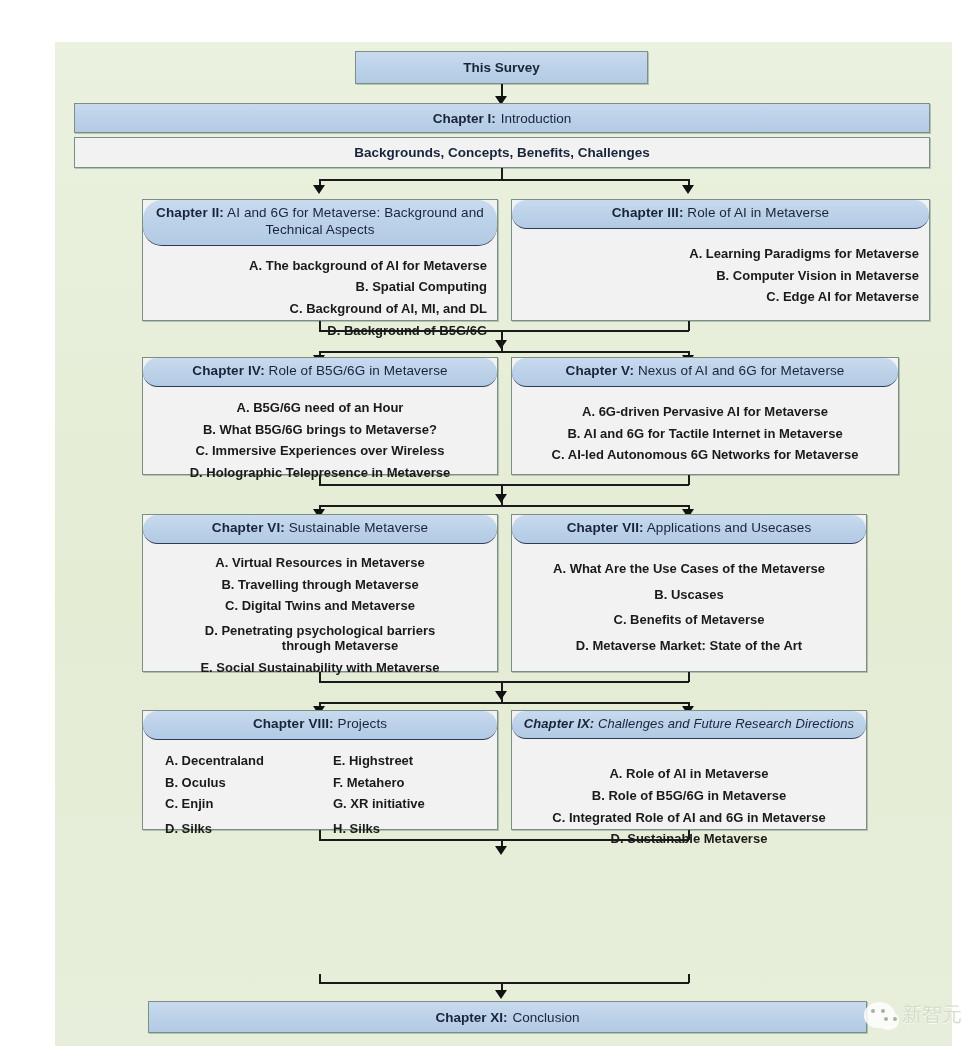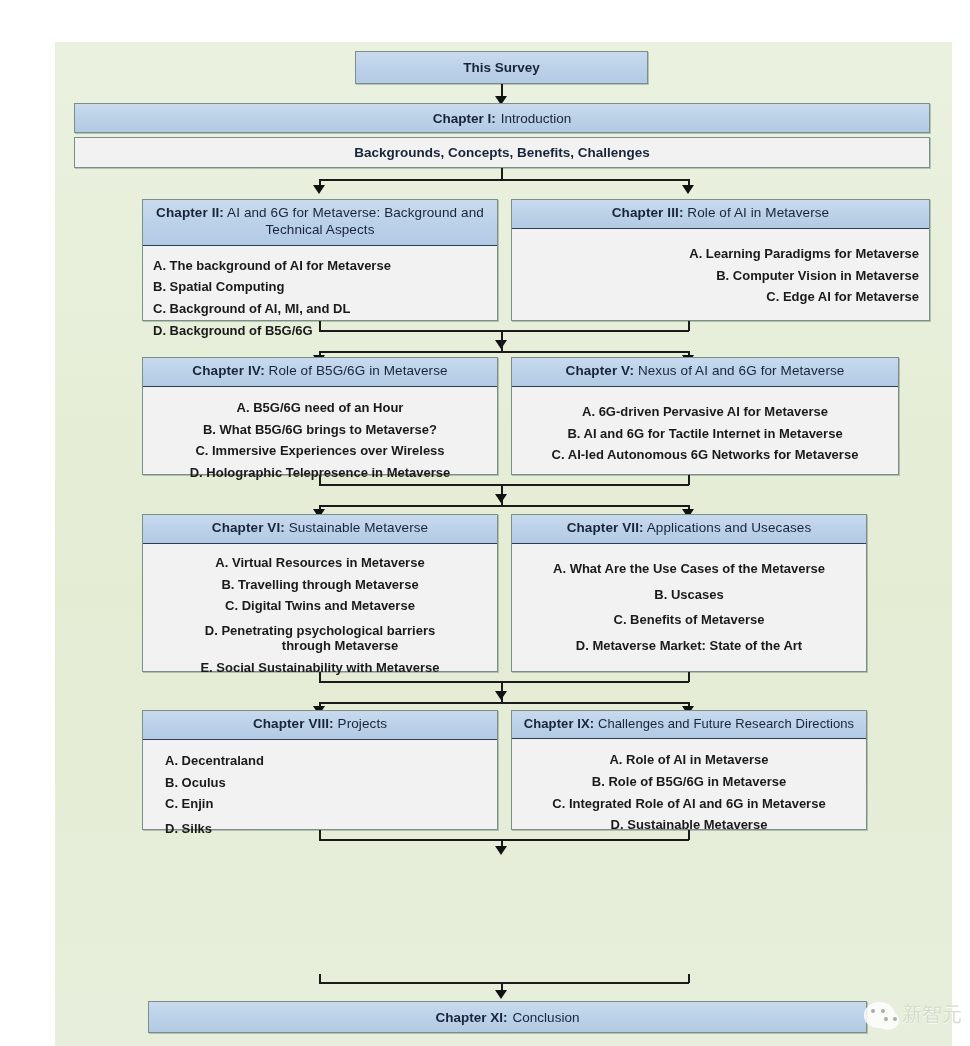--- a/index.html
+++ b/index.html
@@ -20,20 +20,21 @@
   .box{position:absolute;box-sizing:border-box;border:1px solid #7a8f86;
        background:#f2f2f2;box-shadow:1px 1px 0 rgba(90,110,100,.35);}
   .hdr{
     box-sizing:border-box;width:100%;
     background:linear-gradient(180deg,#c9daee 0%,#bcd2e9 48%,#b3cae4 100%);
     border-bottom:1px solid #2c3c57;
     color:#18243a;text-align:center;
     font-size:13.5px;line-height:1.25;
     padding:5px 6px 6px 6px;
     letter-spacing:.1px;
+    border-radius:19px;
   }
   .hdr b{font-weight:bold;}
   .hdr .rest{font-weight:normal;}
   .body{padding:9px 10px 10px 10px;}
   .body ul{list-style:none;margin:0;padding:0;}
   .body li{
     font-size:13px;color:#1a1a1a;font-weight:bold;
     line-height:1.05;padding:4px 0;white-space:nowrap;
   }
 
@@ -106,21 +107,21 @@
   <div class="ln vln" style="left:319px;top:179px;height:8px;"></div>
   <div class="ln vln" style="left:688px;top:179px;height:8px;"></div>
   <div class="arw" style="left:313px;top:185px;"></div>
   <div class="arw" style="left:682px;top:185px;"></div>
 
   <div class="box" style="left:142px;top:199px;width:356px;height:122px;">
     <div class="hdr">
       <b>Chapter II:</b> 
       <span class="rest">AI and 6G for Metaverse: Background and Technical Aspects</span>
     </div>
-    <div class="body" style="text-align:left;">
+    <div class="body" style="text-align:right;">
       <ul>
         <li>A. The background of AI for Metaverse</li>
         <li>B. Spatial Computing</li>
         <li>C. Background of AI, MI, and DL</li>
         <li>D. Background of B5G/6G</li>
       </ul>
     </div>
   </div>
 
   <div class="box" style="left:511px;top:199px;width:419px;height:122px;">
@@ -237,29 +238,35 @@
       <b>Chapter VIII:</b> 
       <span class="rest">Projects</span>
     </div>
     <div class="body cols" style="padding-top:10px;padding-left:22px;">
       <ul>
         <li>A. Decentraland</li>
         <li>B. Oculus</li>
         <li>C. Enjin</li>
         <li style="padding-top:7px;">D. Silks</li>
       </ul>
+      <ul class="right">
+        <li>E. Highstreet</li>
+        <li>F. Metahero</li>
+        <li>G. XR initiative</li>
+        <li style="padding-top:7px;">H. Silks</li>
+      </ul>
     </div>
   </div>
 
   <div class="box" style="left:511px;top:710px;width:356px;height:120px;">
-    <div class="hdr" style="font-size:13px;">
+    <div class="hdr" style="font-size:13px;font-style:italic;">
       <b>Chapter IX:</b> 
       <span class="rest">Challenges and Future Research Directions</span>
     </div>
-    <div class="body" style="text-align:center;padding-top:10px;">
+    <div class="body" style="text-align:center;padding-top:24px;">
       <ul>
         <li>A. Role of AI in Metaverse</li>
         <li>B. Role of B5G/6G in Metaverse</li>
         <li>C. Integrated Role of AI and 6G in Metaverse</li>
         <li>D. Sustainable Metaverse</li>
       </ul>
     </div>
   </div>
 
   <div class="ln vln" style="left:319px;top:830px;height:10px;"></div>

